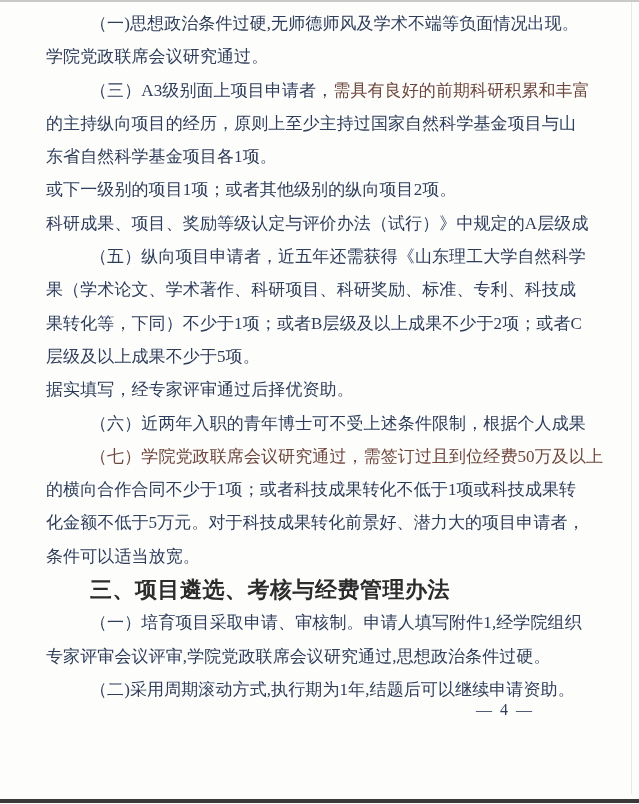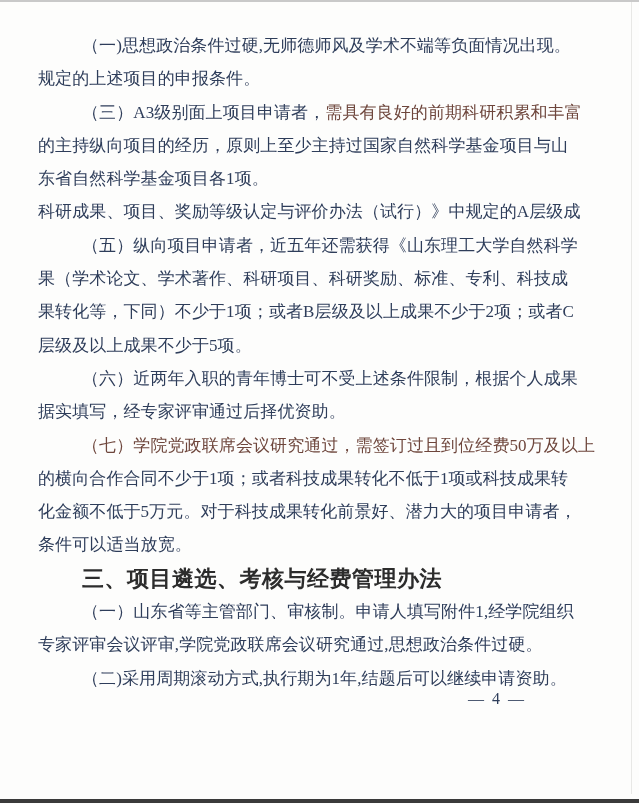--- a/index.html
+++ b/index.html
@@ -24,23 +24,22 @@
   .right-edge {
     position: absolute;
     top: 2px; bottom: 10px;
     right: 7px;
     width: 1px;
     background: #e8e8e6;
   }
   .content {
     position: absolute;
     top: 7px;
-    left: 38px;
+    left: 46px;
     width: 540px;
-    margin-top: 22px;
   }
   .line {
     height: 33.3px;
     line-height: 33.3px;
     font-size: 17px;
     letter-spacing: 0.1px;
     color: var(--navy, #2e3d5a);
     white-space: nowrap;
   }
   .line.indent {
@@ -76,36 +75,37 @@
 </style>
 </head>
 <body>
 
 <div class="page" style="--paper: #fdfdfc; --navy: #2e3d5a; --warm: #6e463c; --heading: #2c2c2c; --bar: #3a3a3a;">
   <div class="top-border"></div>
   <div class="right-edge"></div>
 
   <div class="content">
       <div class="line body indent">（一)思想政治条件过硬,无师德师风及学术不端等负面情况出现。</div>
-      <div class="line body">规定的上述项目的申报条件。</div>
+      <div class="line body">学院党政联席会议研究通过。</div>
       <div class="line body indent"><span>（三）A3级别面上项目申请者，</span><span class="warm">需具有良好的前期科研积累和丰富</span></div>
       <div class="line body">的主持纵向项目的经历，原则上至少主持过国家自然科学基金项目与山</div>
       <div class="line body">东省自然科学基金项目各1项。</div>
+      <div class="line body">或下一级别的项目1项；或者其他级别的纵向项目2项。</div>
       <div class="line body">科研成果、项目、奖励等级认定与评价办法（试行）》中规定的A层级成</div>
       <div class="line body indent">（五）纵向项目申请者，近五年还需获得《山东理工大学自然科学</div>
       <div class="line body">果（学术论文、学术著作、科研项目、科研奖励、标准、专利、科技成</div>
       <div class="line body">果转化等，下同）不少于1项；或者B层级及以上成果不少于2项；或者C</div>
       <div class="line body">层级及以上成果不少于5项。</div>
+      <div class="line body">据实填写，经专家评审通过后择优资助。</div>
       <div class="line body indent">（六）近两年入职的青年博士可不受上述条件限制，根据个人成果</div>
-      <div class="line body">据实填写，经专家评审通过后择优资助。</div>
       <div class="line body indent warm">（七）学院党政联席会议研究通过，需签订过且到位经费50万及以上</div>
       <div class="line body">的横向合作合同不少于1项；或者科技成果转化不低于1项或科技成果转</div>
       <div class="line body">化金额不低于5万元。对于科技成果转化前景好、潜力大的项目申请者，</div>
       <div class="line body">条件可以适当放宽。</div>
       <div class="line heading indent">三、项目遴选、考核与经费管理办法</div>
-      <div class="line body indent">（一）山东省等主管部门、审核制。申请人填写附件1,经学院组织</div>
+      <div class="line body indent">（一）培育项目采取申请、审核制。申请人填写附件1,经学院组织</div>
       <div class="line body">专家评审会议评审,学院党政联席会议研究通过,思想政治条件过硬。</div>
       <div class="line body indent">（二)采用周期滚动方式,执行期为1年,结题后可以继续申请资助。</div>
       <div class="page-number">— 4 —</div>
     </div>
 
   <div class="bottom-bar"></div>
 </div>
 
 </body></html>

